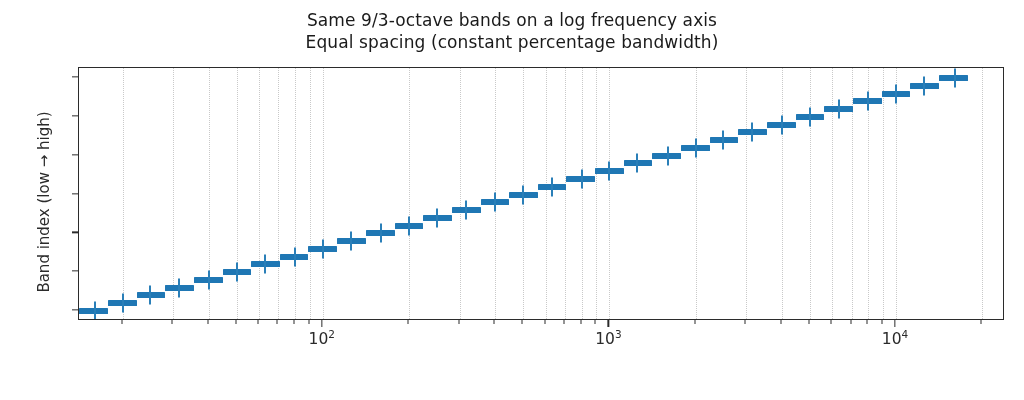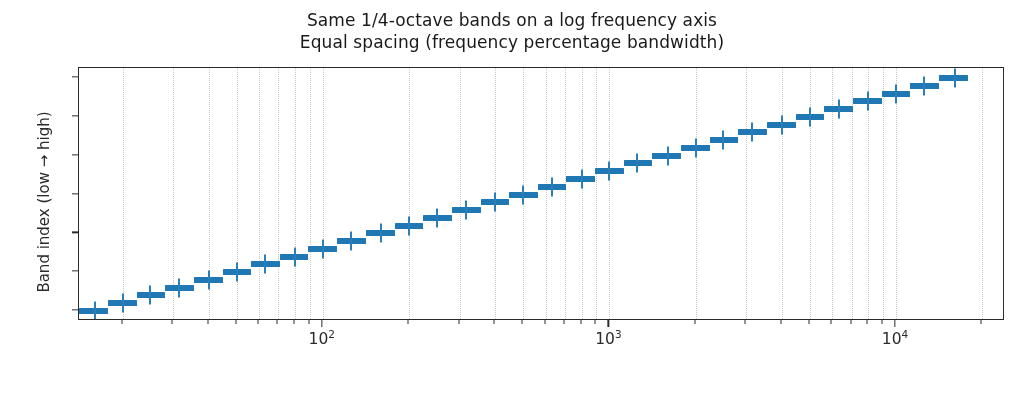--- a/index.html
+++ b/index.html
@@ -146,22 +146,22 @@
     font-size: 15px;
     color: #2b2b2b;
   }
 </style>
 </head>
 <body>
 
 <div id="figure">
 
   <div id="title-block">
-    <div class="title-line">Same 1/4-octave bands on a log frequency axis</div>
-    <div class="title-line">Equal spacing (frequency percentage bandwidth)</div>
+    <div class="title-line">Same 9/3-octave bands on a log frequency axis</div>
+    <div class="title-line">Equal spacing (constant percentage bandwidth)</div>
   </div>
 
   <div id="y-ticks">
     <div id="y-axis-label">Band index (low → high)</div>
   <div class="ytick-mark" style="top: 309.911px;"></div>
       <div class="ytick-mark" style="top: 271.107px;"></div>
       <div class="ytick-mark" style="top: 232.304px;"></div>
       <div class="ytick-mark" style="top: 193.5px;"></div>
       <div class="ytick-mark" style="top: 154.696px;"></div>
       <div class="ytick-mark" style="top: 115.893px;"></div>

